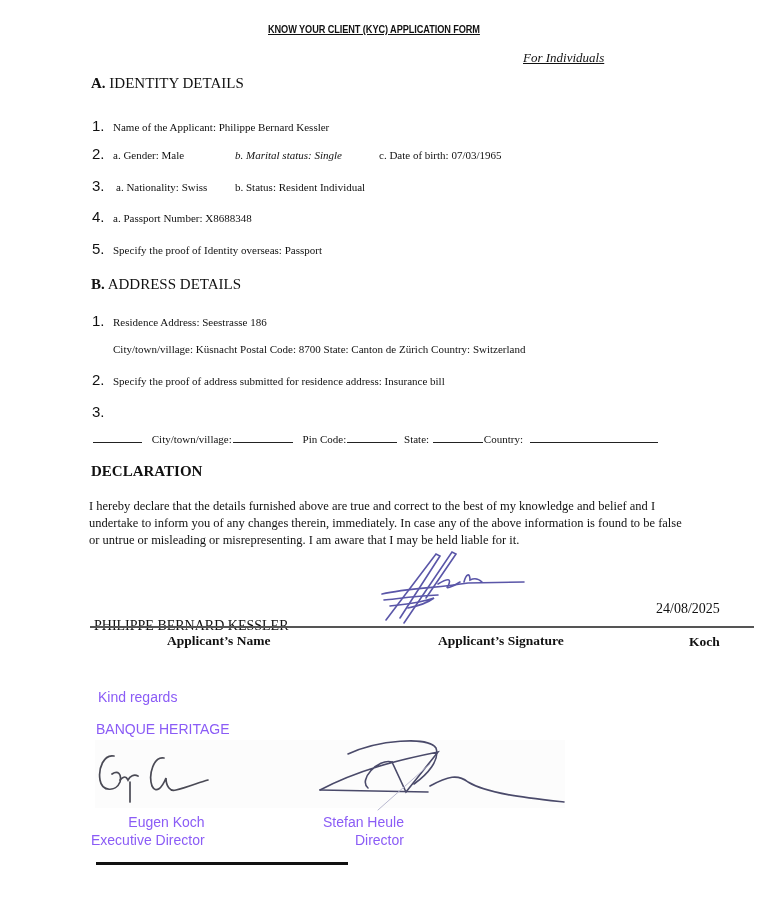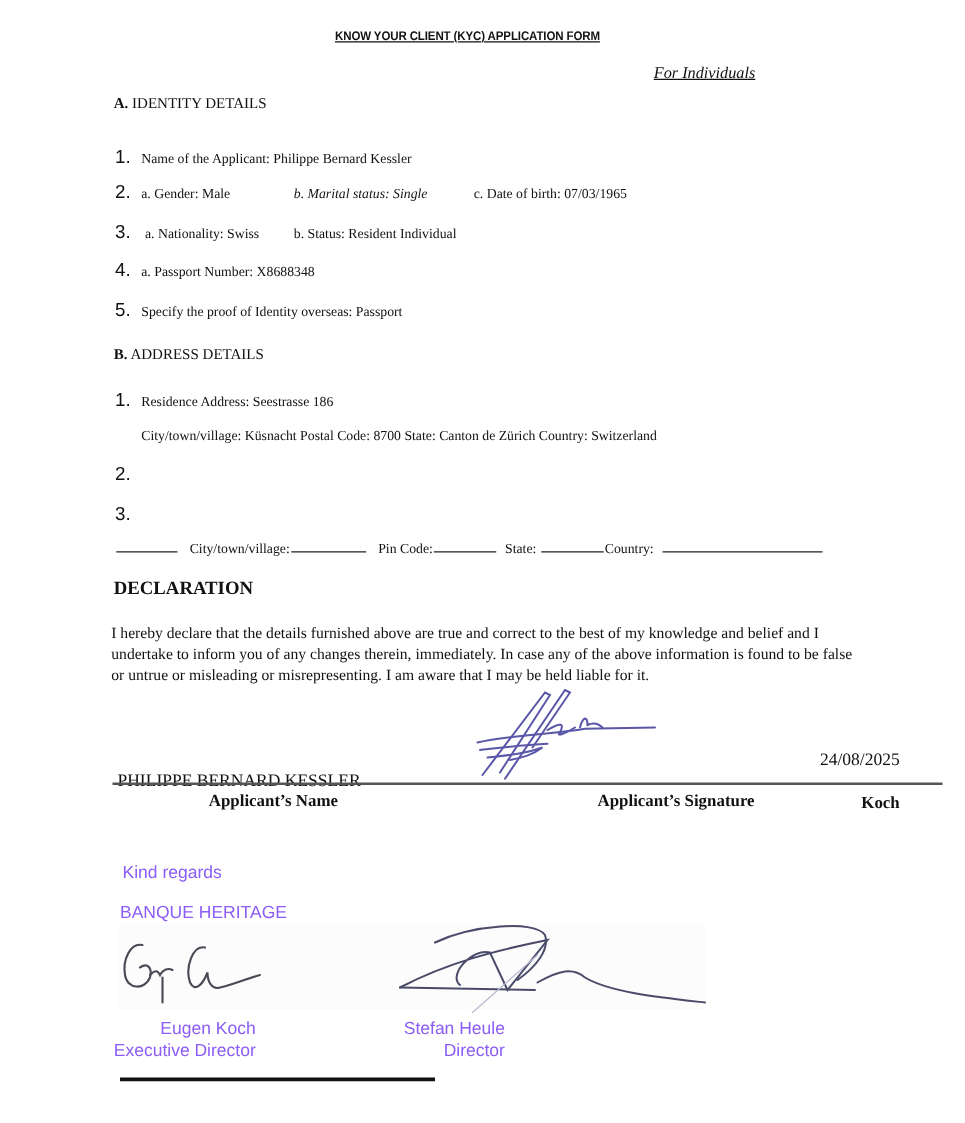--- a/index.html
+++ b/index.html
@@ -1,20 +1,20 @@
 <!DOCTYPE html>
 <html><head>
   <meta charset="utf-8">
   <style>
     html, body { margin: 0; padding: 0; background: #ffffff; }
     body { width: 772px; height: 898px; position: relative; overflow: hidden; color: #111; font-family: "Liberation Serif", serif; }
     .abs { position: absolute; white-space: nowrap; }
     .title { left: 268px; top: 24px; font-family: "Liberation Sans", sans-serif; font-weight: bold; font-size: 10px; text-decoration: underline; letter-spacing: -0.1px; transform: scaleX(0.92); transform-origin: left top; }
     .subtitle { left: 523px; top: 50px; font-style: italic; font-size: 13px; text-decoration: underline; }
-    .section-head { font-size: 12px; text-align: center; }
+    .section-head { font-size: 15px; text-align: center; }
     .section-head b { font-weight: bold; }
     .num { font-family: "Liberation Sans", sans-serif; font-size: 15px; display: inline-block; width: 21px; }
     .row { font-size: 11px; display: flex; align-items: baseline; }
     .row span.t { font-size: 11px; }
     .blank { display: inline-block; border-bottom: 1px solid #222; height: 1px; vertical-align: baseline; margin: 0 1px; }
     .decl-head { left: 91px; top: 463px; font-weight: bold; font-size: 15px; }
     .decl-body { left: 89px; top: 498px; font-size: 12.5px; line-height: 17px; white-space: normal; width: 600px; }
     .sign-line { position: absolute; left: 90px; top: 626px; width: 664px; height: 2px; background: #555; }
     .label-bold { font-weight: bold; font-size: 13.5px; }
     .sans { font-family: "Liberation Sans", sans-serif; font-size: 14px; color: #8b5cf6; text-align: right; }
@@ -67,20 +67,21 @@
 </div>
 
 <div class="abs row" style="left:92px; top:312px;">
   <span class="num">1.</span>
   <span class="t">Residence Address: Seestrasse 186</span>
 </div>
 <div class="abs" style="left:113px; top:343px; font-size:11px;">City/town/village: Küsnacht Postal Code: 8700 State: Canton de Zürich Country: Switzerland</div>
 
 <div class="abs row" style="left:92px; top:371px;">
   <span class="num">2.</span>
+  <span class="t">Specify the proof of address submitted for residence address: Insurance bill</span>
 </div>
 
 <div class="abs row" style="left:92px; top:403px;">
   <span class="num">3.</span>
 </div>
 
 <div class="abs" style="left:92px; top:433px; font-size:11px;">
   <span class="blank" style="width:49px;"></span>
   <span style="margin-left:6px;">City/town/village:</span><span class="blank" style="width:60px;"></span>
   <span style="margin-left:6px;">Pin Code:</span><span class="blank" style="width:50px;"></span>
@@ -102,21 +103,21 @@
     <path d="M60 36 C70 30 74 30 70 38 C66 42 76 38 82 34"></path>
     <path d="M86 34 C88 26 92 24 92 32 C96 30 100 30 104 34"></path>
   </g>
 </svg>
 
 <div class="abs" style="left:94px; top:618px; font-size:14px;">PHILIPPE BERNARD KESSLER</div>
 <div class="abs" style="left:656px; top:601px; font-size:14px;">24/08/2025</div>
 <div class="sign-line"></div>
 
 <div class="abs label-bold" style="left:167px; top:633px;">Applicant’s Name</div>
-<div class="abs label-bold" style="left:438px; top:633px;margin-left:40px;">Applicant’s Signature</div>
+<div class="abs label-bold" style="left:438px; top:633px;">Applicant’s Signature</div>
 <div class="abs label-bold" style="left:689px; top:634px;">Koch</div>
 
 <div class="abs sans" style="left:98px; top:689px;">Kind regards</div>
 <div class="abs sans" style="left:96px; top:721px;">BANQUE HERITAGE</div>
 
 <div class="sigbox"></div>
 <svg style="left:96px; top:748px;" width="120" height="60" viewBox="0 0 120 60">
   <g fill="none" stroke="#4a4a55" stroke-width="1.7" stroke-linecap="round">
     <path d="M18 8 C8 6 2 20 4 32 C6 44 20 44 24 34 C26 26 22 22 16 26"></path>
     <path d="M24 32 C28 28 30 28 32 32 C34 28 38 26 42 28 M34 34 L34 54"></path>

